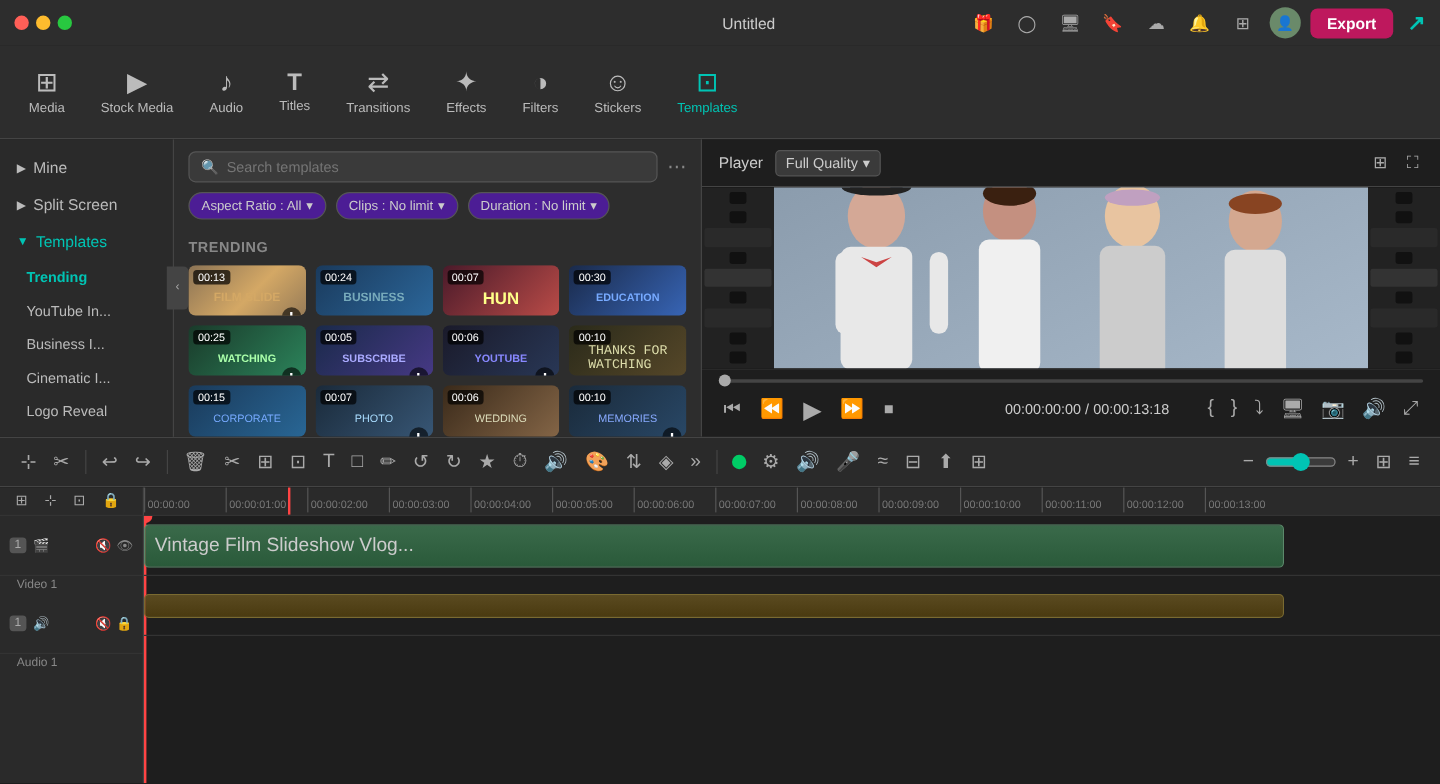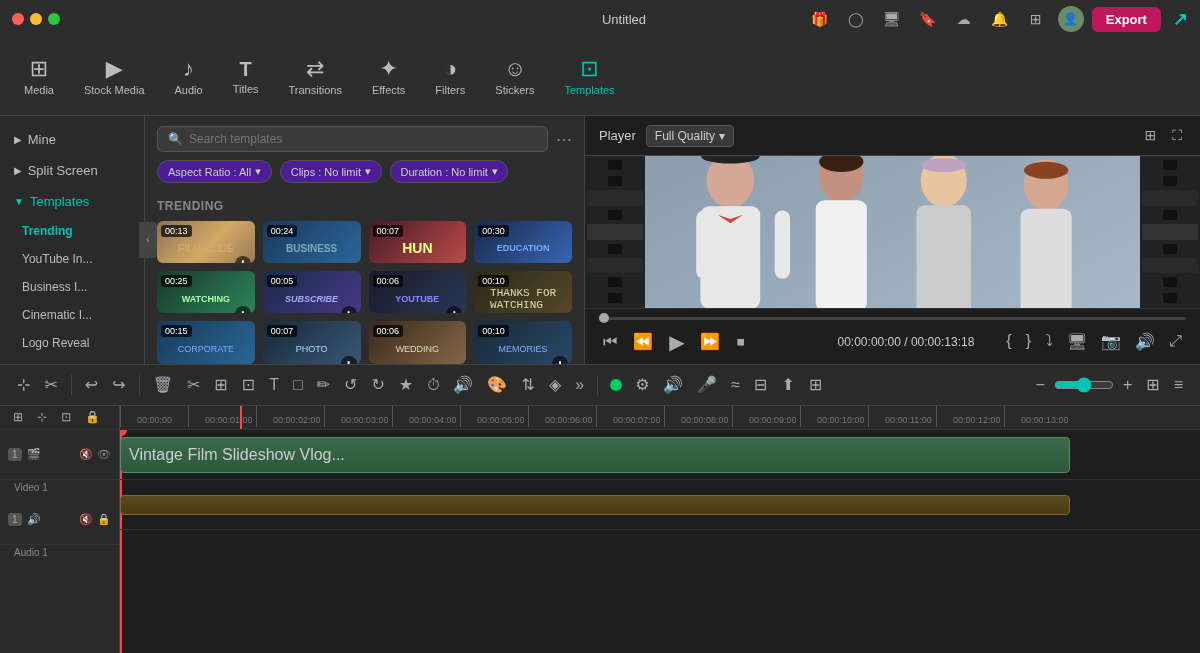--- a/index.html
+++ b/index.html
@@ -92,21 +92,21 @@
     
     .bottom-toolbar { background: #2a2a2a; height: 42px; display: flex; align-items: center; padding: 0 12px; gap: 4px; border-top: 1px solid #444; border-bottom: 1px solid #444; flex-shrink: 0; }
     .bt-btn { color: #aaa; font-size: 16px; cursor: pointer; padding: 4px 5px; border-radius: 3px; }
     .bt-separator { width: 1px; height: 20px; background: #444; margin: 0 4px; }
     .bt-slider { width: 60px; accent-color: #00c4b4; }
     .bt-zoom { display: flex; align-items: center; gap: 4px; margin-left: auto; }
 
     
     .timeline { background: #1e1e1e; flex: 1; overflow: hidden; display: flex; flex-direction: column; }
     .timeline-ruler { height: 24px; background: #2a2a2a; position: relative; overflow: hidden; border-bottom: 1px solid #333; display: flex; align-items: center; padding-left: 120px; }
-    .ruler-mark { position: relative; color: #777; font-size: 9px; min-width: 80px; text-align: left; padding-left: 16px; border-left: 1px solid #555; height: 100%; display: flex; align-items: flex-end; padding-bottom: 2px; }
+    .ruler-mark { position: relative; color: #777; font-size: 9px; min-width: 80px; text-align: left; padding-left: 2px; border-left: 1px solid #555; height: 100%; display: flex; align-items: flex-end; padding-bottom: 2px; }
     .timeline-tracks { flex: 1; display: flex; overflow: hidden; }
     .track-headers { width: 120px; background: #2a2a2a; flex-shrink: 0; border-right: 1px solid #444; }
     .track-header { height: 50px; display: flex; align-items: center; padding: 0 8px; gap: 6px; border-bottom: 1px solid #333; font-size: 11px; color: #aaa; }
     .track-controls { display: flex; gap: 4px; margin-left: auto; }
     .track-ctrl { color: #888; font-size: 11px; cursor: pointer; }
     .track-content { flex: 1; overflow-x: auto; overflow-y: hidden; position: relative; }
     .track-lane { height: 50px; position: relative; border-bottom: 1px solid #333; }
     .track-clip { height: 36px; position: absolute; top: 7px; background: linear-gradient(to bottom, #4a7a5a, #3a6a4a); border-radius: 4px; overflow: hidden; display: flex; align-items: center; padding: 0 8px; font-size: 10px; color: #ccc; white-space: nowrap; border: 1px solid #5a8a6a; }
     .track-clip-audio { background: linear-gradient(to bottom, #7a5a3a, #6a4a2a); border-color: #8a6a4a; height: 20px; top: 15px; }
     .playhead { position: absolute; top: 0; left: 0; width: 2px; height: 100%; background: #ff4444; pointer-events: none; }
@@ -264,21 +264,21 @@
       <div class="template-card">
         <div class="card-thumb thumb-welcome">
           <span style="color:#afa;font-size:9px;font-weight:bold;">WATCHING</span>
           <span class="card-badge">00:25</span>
           <span class="card-dl">⬇</span>
         </div>
 
       </div>
       <div class="template-card">
         <div class="card-thumb thumb-subscribe">
-          <span style="color:#aaf;font-size:9px;font-weight:bold;font-style:italic;">SUBSCRIBE</span>
+          <span style="color:#aaf;font-size:9px;font-weight:bold;">SUBSCRIBE</span>
           <span class="card-badge">00:05</span>
           <span class="card-dl">⬇</span>
         </div>
 
       </div>
       <div class="template-card">
         <div class="card-thumb thumb-youtube">
           <span style="color:#88f;font-size:9px;font-weight:bold;">YOUTUBE</span>
           <span class="card-badge">00:06</span>
           <span class="card-dl">⬇</span>

